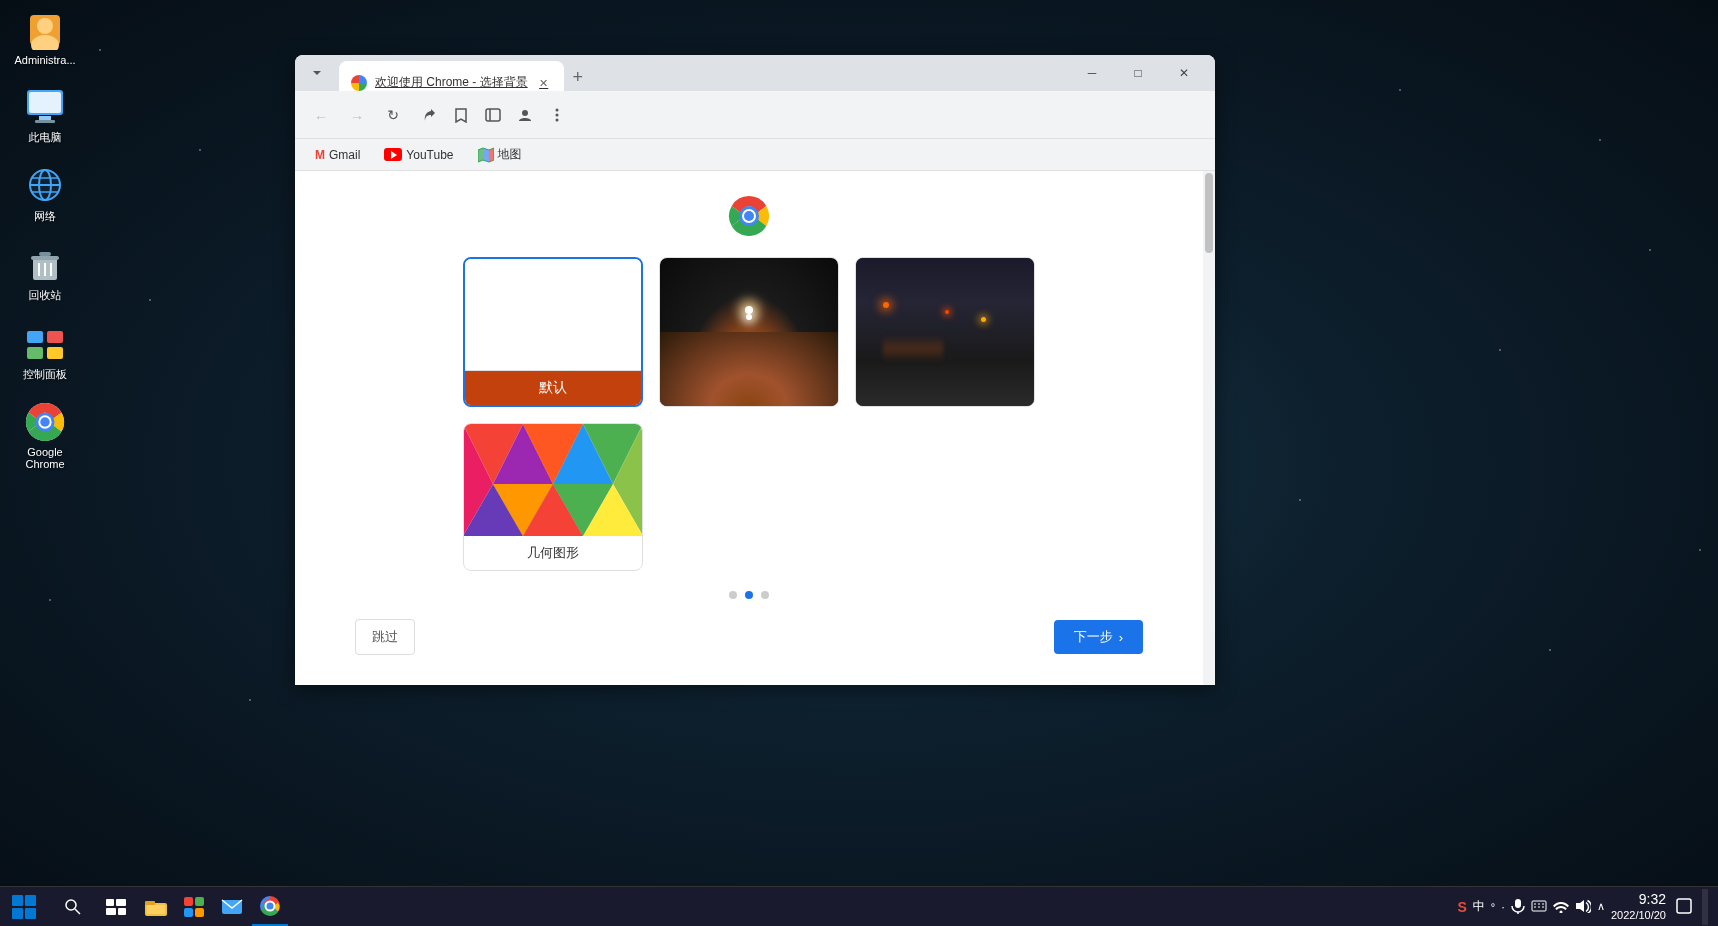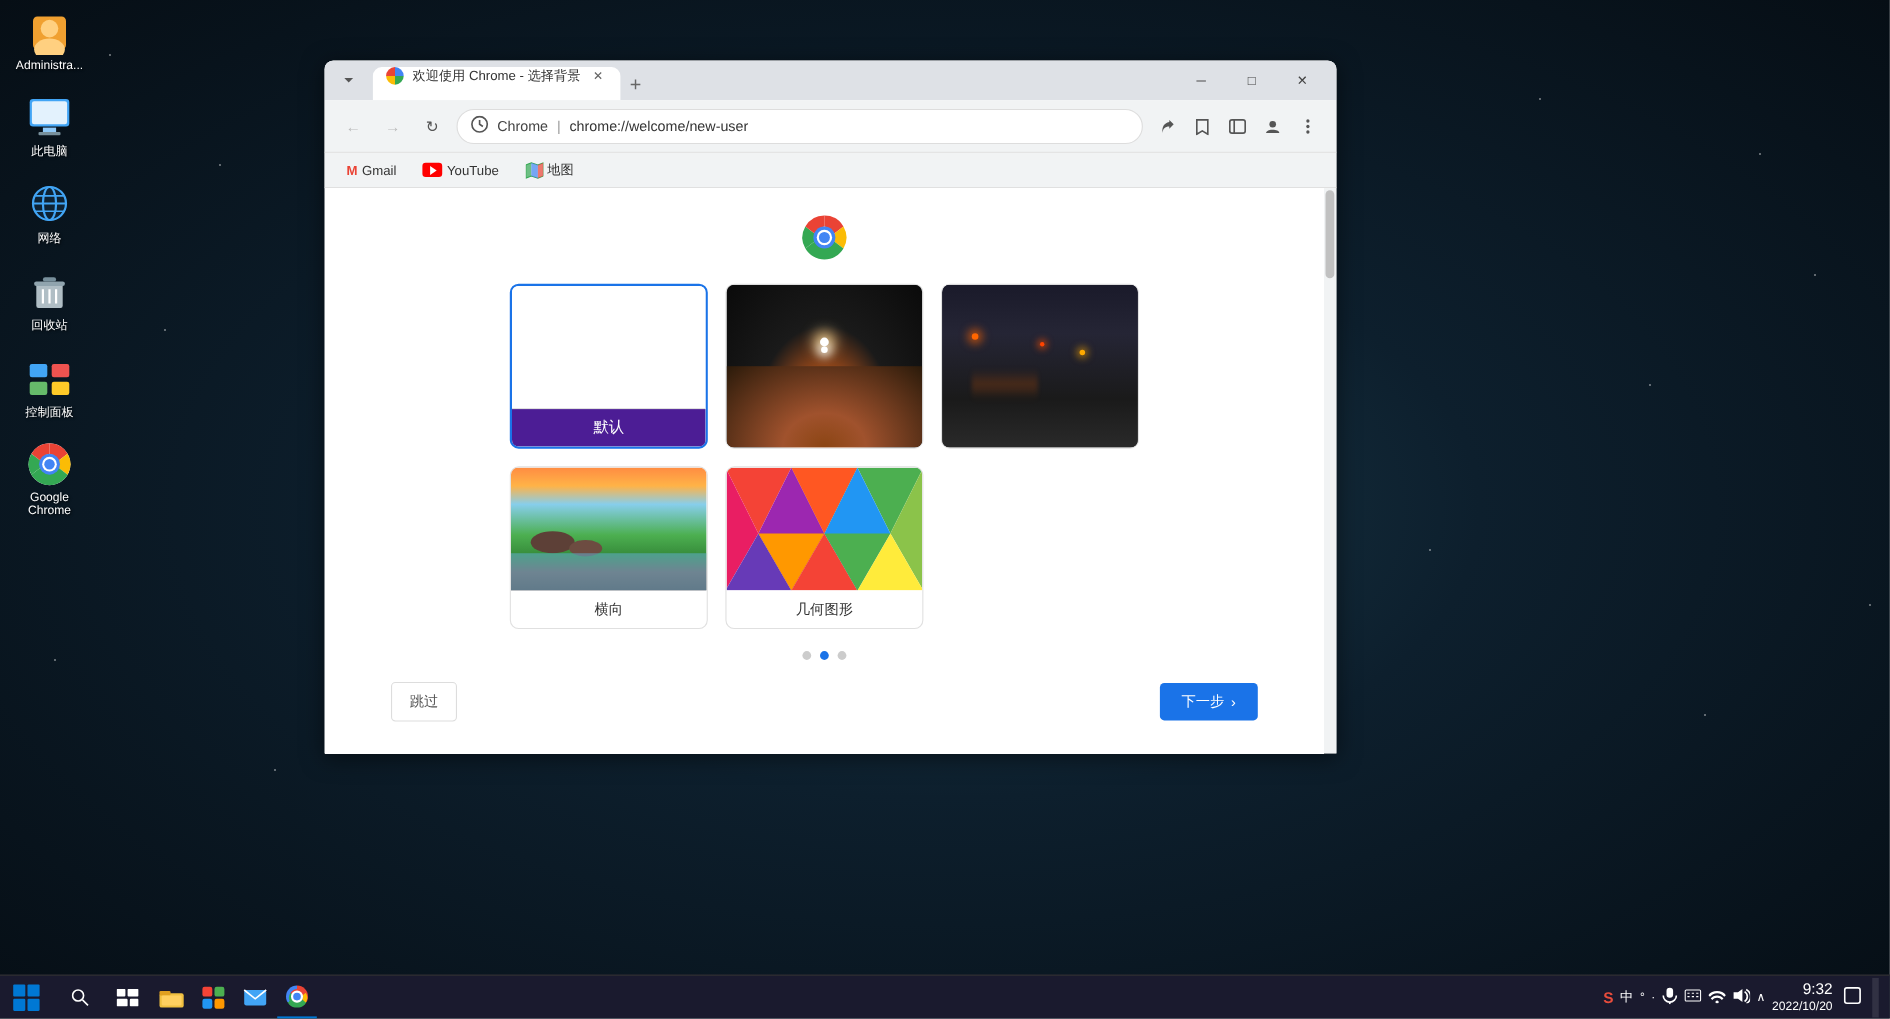--- a/index.html
+++ b/index.html
@@ -174,28 +174,29 @@
       display: flex;
       align-items: flex-end;
       height: 100%;
       flex: 1;
     }
     .tab {
       height: 30px;
       background: white;
       border-radius: 8px 8px 0 0;
       display: flex;
-      align-items: flex-start;
+      align-items: flex-end;
       padding: 0 12px;
       gap: 8px;
       min-width: 200px;
       max-width: 240px;
       font-size: 12px;
       color: #333;
       position: relative;
+      text-decoration: underline;
     }
     .tab-favicon {
       width: 16px;
       height: 16px;
       border-radius: 50%;
       background: conic-gradient(#4285f4 0deg 90deg, #34a853 90deg 180deg, #fbbc05 180deg 270deg, #ea4335 270deg 360deg);
       flex-shrink: 0;
     }
     .tab-title {
       flex: 1;
@@ -390,21 +391,21 @@
     .bg-card.selected {
       border: 2px solid #1a73e8;
     }
     .bg-card-label {
       padding: 8px 12px;
       font-size: 13px;
       color: #333;
       text-align: center;
     }
     .bg-card-label-blue {
-      background: #4c1d95;
+      background: #c2410c;
       color: white;
       padding: 8px 12px;
       font-size: 14px;
       text-align: center;
       font-weight: 500;
     }
 
     
     .default-card .bg-card-image-area {
       width: 100%;
@@ -640,31 +641,20 @@
       <div class="win-ctrl">─</div>
       <div class="win-ctrl">□</div>
       <div class="win-ctrl close">✕</div>
     </div>
   </div>
 
   <div class="address-bar">
     <div class="nav-btn disabled">←</div>
     <div class="nav-btn disabled">→</div>
     <div class="nav-btn">↻</div>
-    <div class="address-input">
-      <span class="address-security">
-        <svg width="16" height="16" viewBox="0 0 16 16" fill="#555">
-          <circle cx="8" cy="8" r="7" fill="none" stroke="#555" stroke-width="1.5"></circle>
-          <path d="M8 4v4l3 2" stroke="#555" stroke-width="1.5" fill="none"></path>
-        </svg>
-      </span>
-      <span class="address-security">Chrome</span>
-      <span class="address-separator">|</span>
-      <span class="address-url">chrome://welcome/new-user</span>
-    </div>
     <div class="address-actions">
       <div class="nav-btn">
         <svg width="16" height="16" viewBox="0 0 16 16" fill="#555">
             <path d="M10 2l4 4-4 4V8c-4 0-6 2-6 6-1-5 1-9 6-10V2z"></path>
           </svg>
       </div>
       <div class="nav-btn">
         <svg width="16" height="16" viewBox="0 0 16 16" fill="none" stroke="#555" stroke-width="1.5">
             <path d="M3 2h10v13l-5-3-5 3V2z"></path>
           </svg>
@@ -756,31 +746,20 @@
             <div style="position:absolute;top:0;left:0;right:0;bottom:0;background:linear-gradient(180deg,#1a1a2a 0%,#252535 30%,#1a1a1a 70%,#2a2a2a 100%);"></div>
 
             <div style="position:absolute;top:30%;left:15%;width:6px;height:6px;background:#ff6600;border-radius:50%;box-shadow:0 0 8px 4px rgba(255,100,0,0.6);"></div>
             <div style="position:absolute;top:35%;left:50%;width:4px;height:4px;background:#ff4400;border-radius:50%;box-shadow:0 0 6px 3px rgba(255,80,0,0.5);"></div>
             <div style="position:absolute;top:40%;left:70%;width:5px;height:5px;background:#ffaa00;border-radius:50%;box-shadow:0 0 7px 3px rgba(255,170,0,0.5);"></div>
             <div style="position:absolute;top:60%;left:15%;width:60px;height:3px;background:rgba(255,100,0,0.3);transform:scaleY(3);filter:blur(2px);"></div>
           </div>
           <div class="bg-card-label">城市景观</div>
         </div>
 
-        <div class="bg-card">
-          <div style="width:100%;height:112px;position:relative;overflow:hidden;">
-            <div style="position:absolute;top:0;left:0;right:0;bottom:0;background:linear-gradient(180deg,#ff8c42 0%,#ffb347 15%,#87ceeb 30%,#4caf50 55%,#388e3c 70%,#795548 85%,#5d4037 100%);"></div>
-
-            <div style="position:absolute;bottom:30%;left:10%;width:40px;height:20px;background:#5d4037;border-radius:50%;"></div>
-            <div style="position:absolute;bottom:28%;left:30%;width:30px;height:15px;background:#6d4c41;border-radius:50%;"></div>
-
-            <div style="position:absolute;bottom:0;left:0;right:0;height:30%;background:rgba(100,180,220,0.5);"></div>
-          </div>
-          <div class="bg-card-label">横向</div>
-        </div>
 
 
         <div class="bg-card">
           <div style="width:100%;height:112px;position:relative;overflow:hidden;">
             <svg width="100%" height="100%" viewBox="0 0 180 112" preserveAspectRatio="xMidYMid slice">
               <polygon points="0,0 60,0 30,60" fill="#f44336"></polygon>
               <polygon points="60,0 120,0 90,60" fill="#ff9800"></polygon>
               <polygon points="120,0 180,0 150,60" fill="#4caf50"></polygon>
               <polygon points="0,0 30,60 0,112" fill="#e91e63"></polygon>
               <polygon points="30,60 60,0 90,60 60,112" fill="#9c27b0"></polygon>

